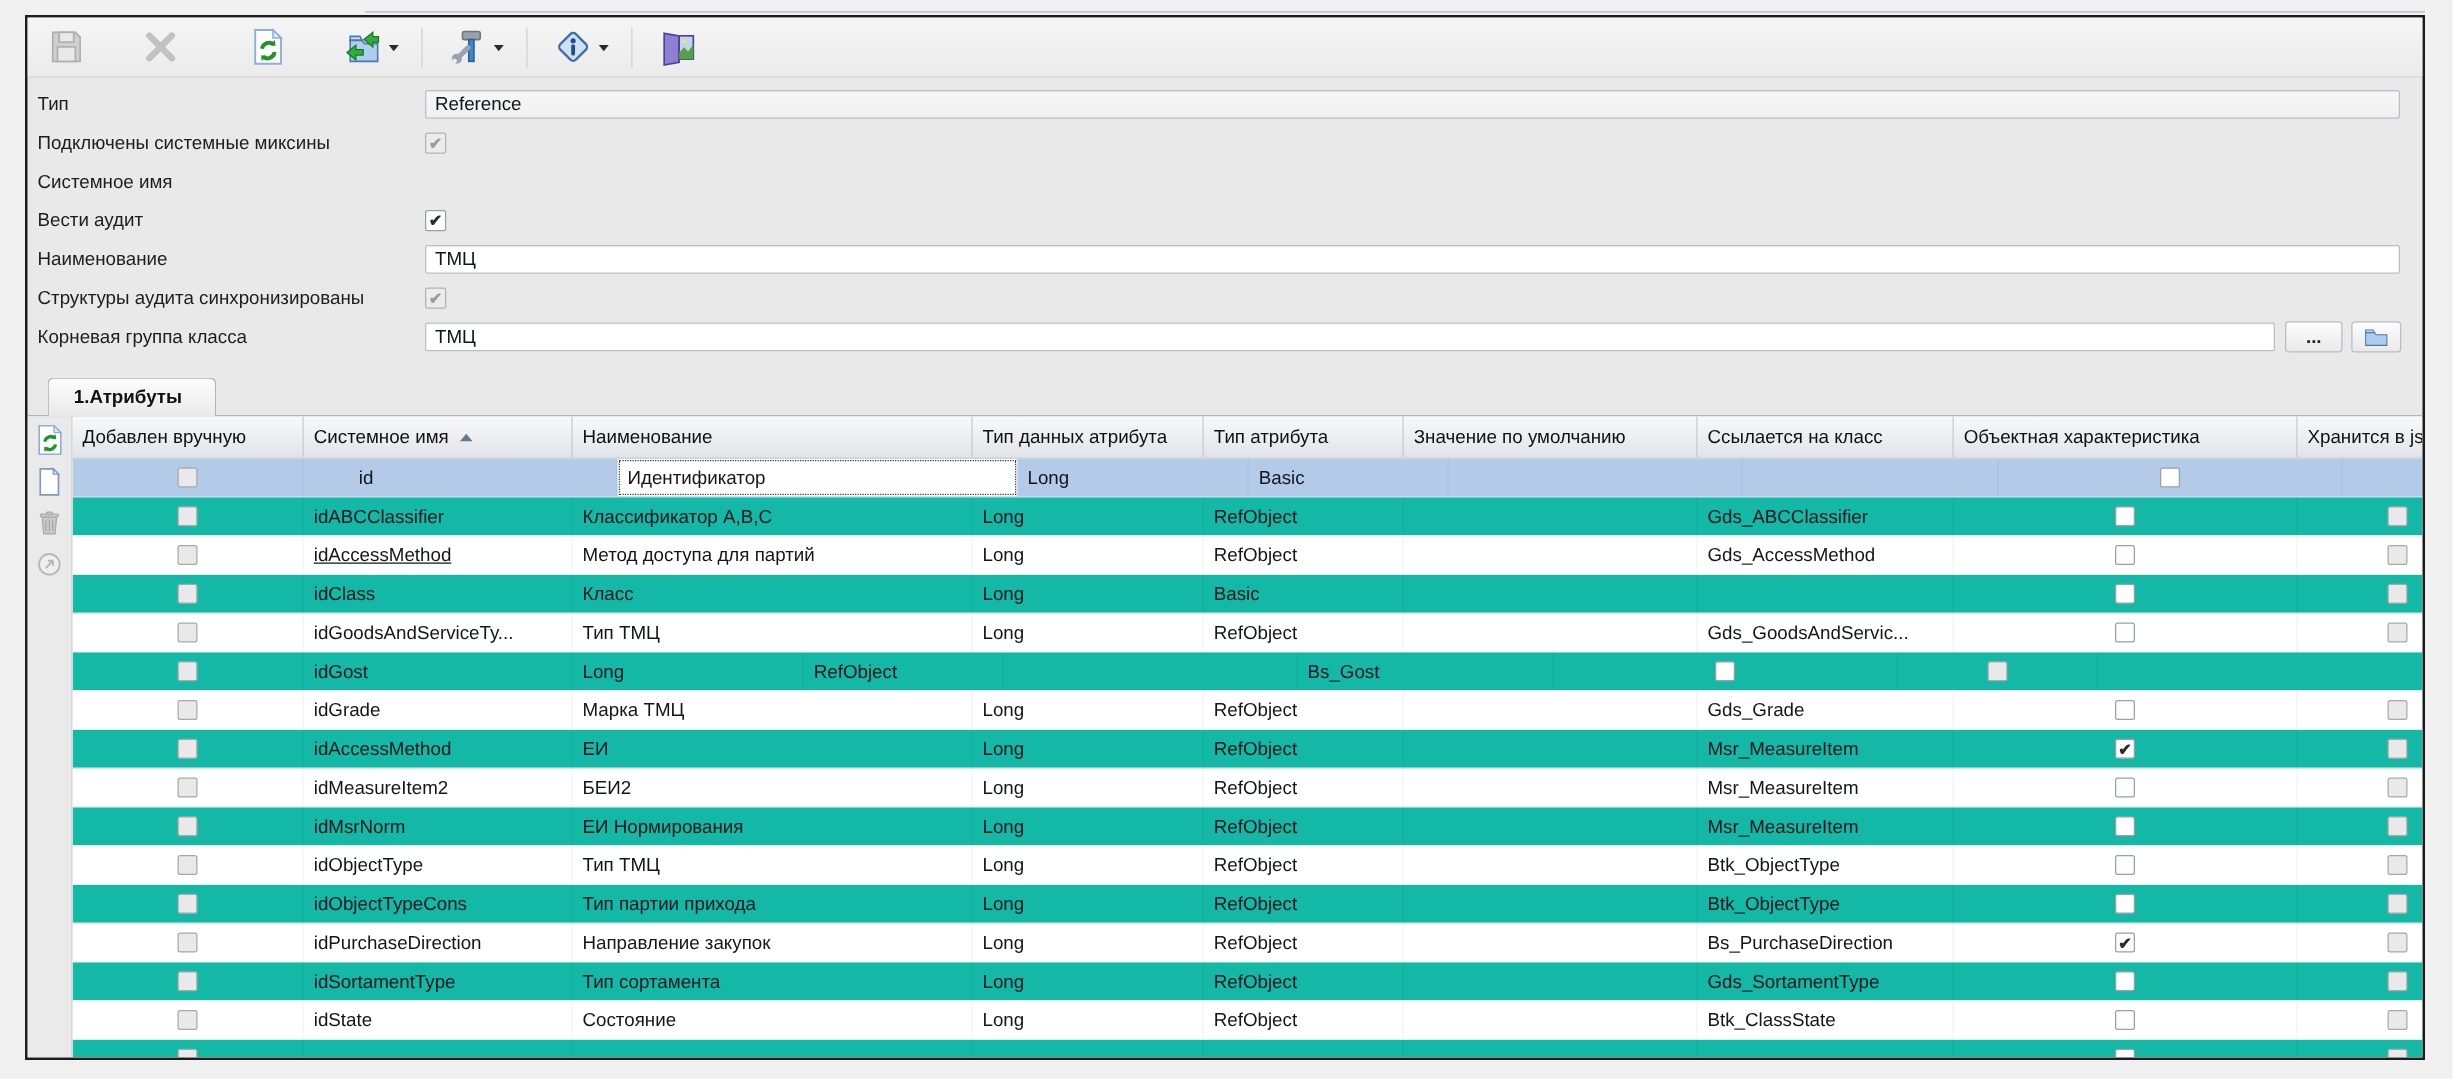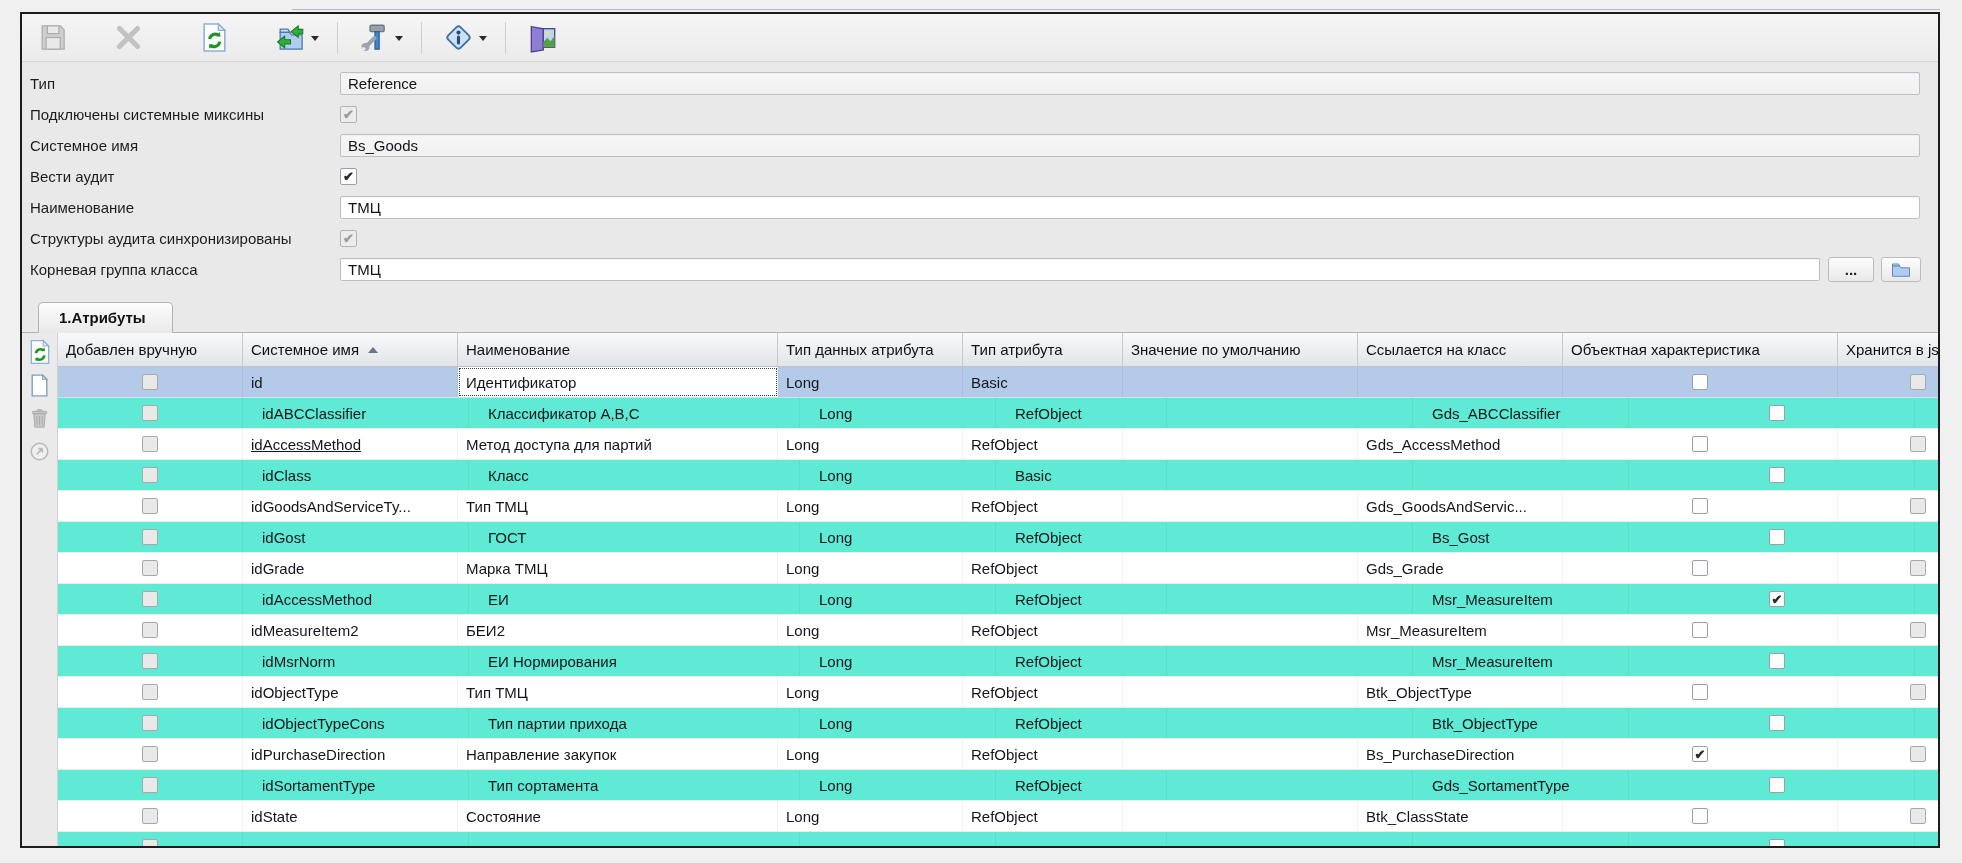--- a/index.html
+++ b/index.html
@@ -80,21 +80,21 @@
     border-bottom:1px solid #bfc3c9; overflow:hidden;
   }
   .hcell {
     display:flex; align-items:center; padding-left:8px;
     border-right:1px solid #c6cad0; font-size:15px; color:#101010;
     white-space:nowrap; overflow:hidden; flex:0 0 auto;
   }
   .sortasc { width:0; height:0; border:5px solid transparent; border-bottom:6px solid #65788c; margin:0 0 4px 9px; }
   .tbody { flex:1; overflow:hidden; background:#fff; }
   .trow { display:flex; height:31px; border-bottom:1px solid #ebebe4; overflow:hidden; }
-  .trow.yellow { background:#5eead4;gap:11px; }
+  .trow.yellow { background:#14b8a6; }
   .trow.white  { background:#ffffff; }
   .trow.sel    { background:#b3cbe8; border-bottom:1px solid #d4e0ef; }
   .tcell {
     display:flex; align-items:center; padding-left:8px;
     font-size:15px; color:#13161c; white-space:nowrap; overflow:hidden;
     border-right:1px solid rgba(0,0,0,0.05); flex:0 0 auto;
   }
   .tcell.center { justify-content:center; padding-left:0; }
   .tcell .cb { width:16px; height:16px; }
   .cb.gray { background:#e9e9e9; border-color:#a8a8a8; }
@@ -185,23 +185,20 @@
       <span class="tfield readonly">
           <span>Reference</span>
         </span>
     </div>
     <div class="frow">
       <span class="flabel">Подключены системные миксины</span>
       <span class="cb checked disabled"></span>
     </div>
     <div class="frow">
       <span class="flabel">Системное имя</span>
-      <span class="tfield readonly">
-          <span>Bs_Goods</span>
-        </span>
     </div>
     <div class="frow">
       <span class="flabel">Вести аудит</span>
       <span class="cb checked"></span>
     </div>
     <div class="frow">
       <span class="flabel">Наименование</span>
       <span class="tfield">
           <span>ТМЦ</span>
         </span>
@@ -295,21 +292,21 @@
           </div>
           <div class="hcell" style="width: 160px;">
             <span>Хранится в jso</span>
           </div>
         </div>
       <div class="tbody">
           <div class="trow sel">
             <div class="tcell center" style="width: 185px;">
               <span class="cb gray"></span>
             </div>
-            <div class="tcell" style="width: 215px;">id</div>
+            <div class="tcell" style="width: 215px; margin-left: 36px;">id</div>
             <div class="tcell focuscell" style="width: 320px;">Идентификатор</div>
             <div class="tcell" style="width: 185px;">Long</div>
             <div class="tcell" style="width: 160px;">Basic</div>
             <div class="tcell" style="width: 235px;"></div>
             <div class="tcell" style="width: 205px;"></div>
             <div class="tcell center" style="width: 275px;">
               <span class="cb"></span>
             </div>
             <div class="tcell center" style="width: 160px;">
               <span class="cb gray"></span>
@@ -381,21 +378,20 @@
             </div>
             <div class="tcell center" style="width: 160px;">
               <span class="cb gray"></span>
             </div>
           </div>
           <div class="trow yellow">
             <div class="tcell center" style="width: 185px;">
               <span class="cb gray"></span>
             </div>
             <div class="tcell" style="width: 215px;">idGost</div>
-            <div class="tcell" style="width: 320px;">ГОСТ</div>
             <div class="tcell" style="width: 185px;">Long</div>
             <div class="tcell" style="width: 160px;">RefObject</div>
             <div class="tcell" style="width: 235px;"></div>
             <div class="tcell" style="width: 205px;">Bs_Gost</div>
             <div class="tcell center" style="width: 275px;">
               <span class="cb"></span>
             </div>
             <div class="tcell center" style="width: 160px;">
               <span class="cb gray"></span>
             </div>

